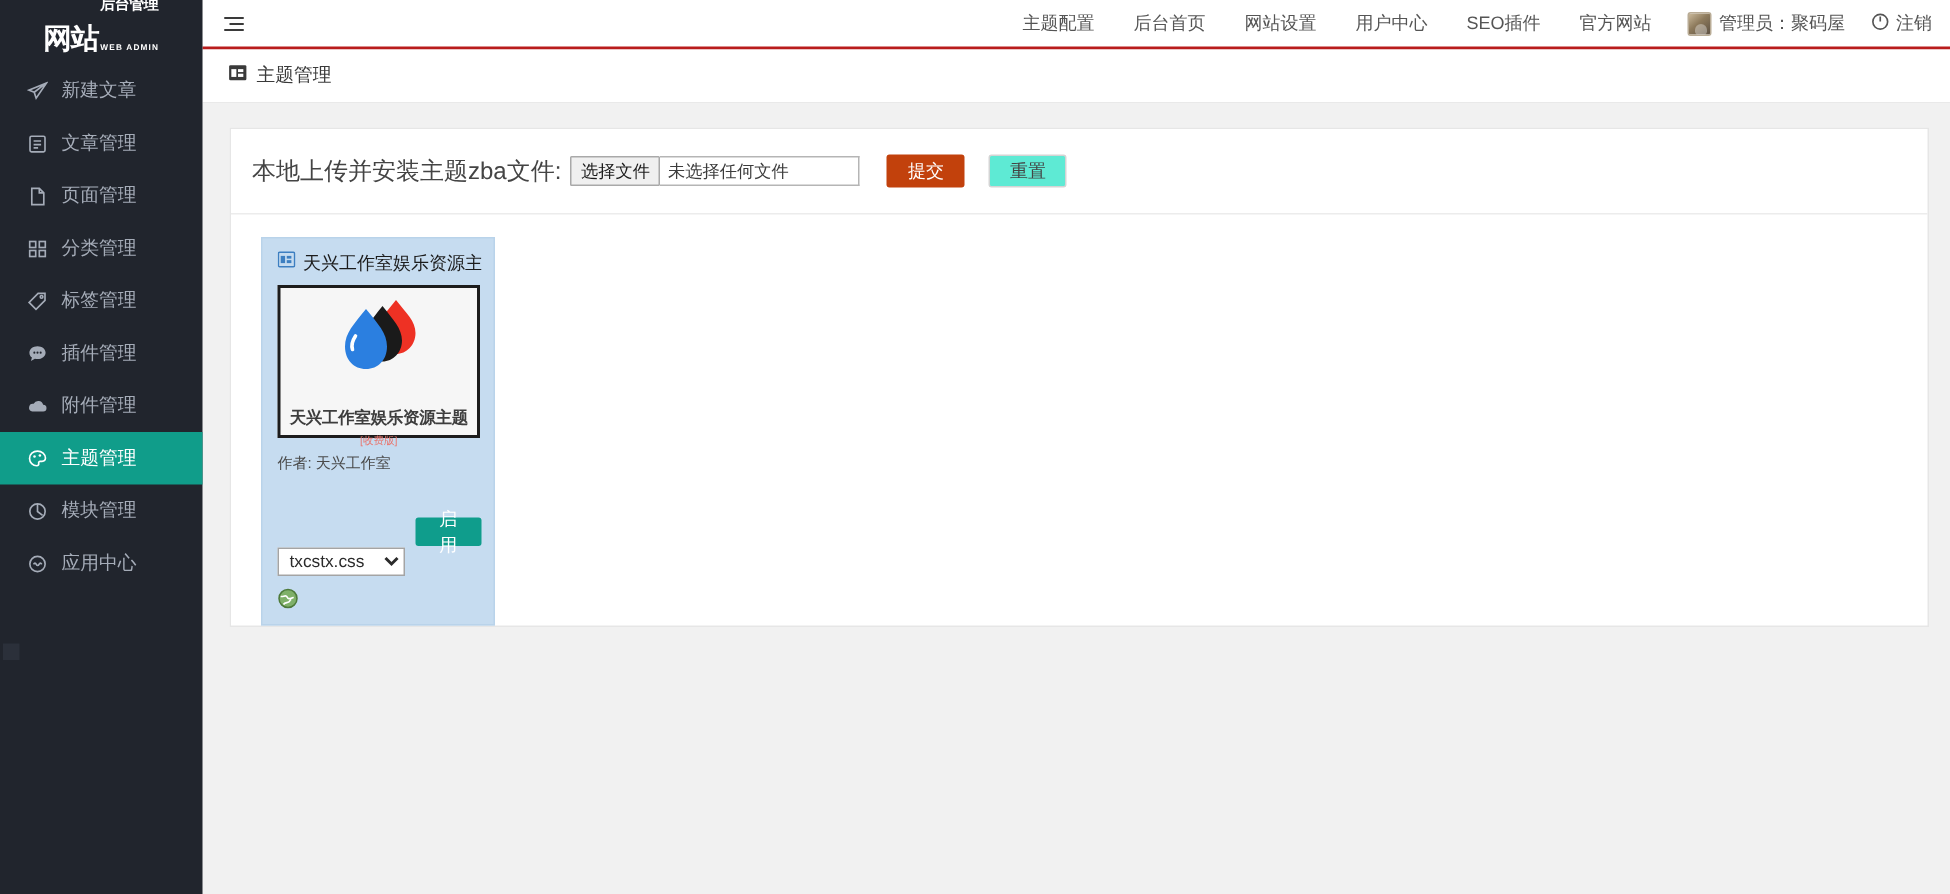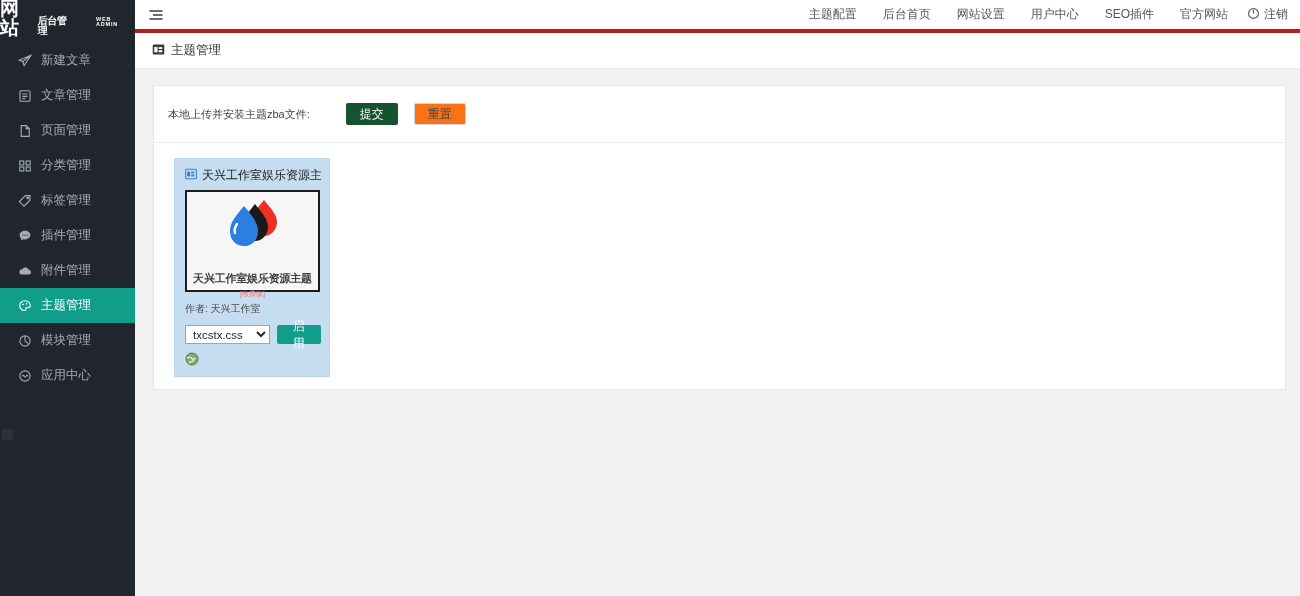--- a/index.html
+++ b/index.html
@@ -24,21 +24,21 @@
     padding-top: 2px;
   }
   .logo { display: flex; align-items: flex-end; gap: 1px; }
   .logo-main {
     color: #ffffff;
     font-size: 19px;
     font-weight: bold;
     letter-spacing: -0.5px;
     line-height: 19px;
   }
-  .logo-sub { display: flex; flex-direction: row; line-height: 1; padding-bottom: 1px; gap: 20px; }
+  .logo-sub { display: flex; flex-direction: column; line-height: 1; padding-bottom: 1px; gap: 20px; }
   .logo-sub-top {
     color: #ffffff; font-size: 10px; font-weight: bold; letter-spacing: -0.3px;
   }
   .logo-sub-bot {
     color: #ffffff; font-size: 5.5px; font-weight: bold; letter-spacing: 0.8px;
     margin-top: 1px;
   }
   .nav { margin-top: 10px; }
   .nav-item {
     height: 35px;
@@ -58,21 +58,21 @@
     width: 11px; height: 11px;
     background: #2b303a;
   }
 
   
   .right { width: 1165px; height: 596px; display: flex; flex-direction: column; background: #f1f1f1; }
 
   .topbar {
     height: 33px; background: #ffffff;
     display: flex; align-items: center;
-    border-bottom: 4px solid #b91c1c;
+    border-bottom: 2px solid #b91c1c;
     flex: 0 0 33px;
   }
   .hamburger {
     width: 42px; height: 33px;
     display: flex; align-items: center; justify-content: center;
     cursor: pointer;
   }
   .topnav { margin-left: auto; display: flex; align-items: center; height: 33px; }
   .topnav-item {
     padding: 0 13px; height: 33px;
@@ -119,47 +119,47 @@
     padding: 17px 0 0 0;
   }
 
   
   .upload-row {
     display: flex; align-items: center;
     padding: 0 0 17px 14px;
     border-bottom: 1px solid #ececec;
     gap: 0;
   }
-  .upload-label { font-size: 11px; color: #444444; margin-right: 18px; white-space: nowrap; }
+  .upload-label { font-size: 16px; color: #444444; margin-right: 6px; white-space: nowrap; }
   .file-field { display: flex; align-items: stretch; height: 20px; }
   .file-btn {
     border: 1px solid #a9a9a9; background: #f0f0f0;
     font-size: 11.5px; color: #1a1a1a;
     padding: 0 6px; display: flex; align-items: center;
     cursor: pointer; border-radius: 1px;
   }
   .file-name {
     border: 1px solid #b5b5b5; border-left: none;
     background: #ffffff; width: 133px;
     font-size: 11.5px; color: #3c3c3c;
     display: flex; align-items: center; padding-left: 5px;
   }
   .btn-primary {
     margin-left: 18px;
     height: 22px; min-width: 52px; padding: 0 11px;
-    background: #14532d; color: #ffffff;
+    background: #c2410c; color: #ffffff;
     border: none; border-radius: 2px;
     font-size: 12px; cursor: pointer;
     display: flex; align-items: center; justify-content: center;
     font-family: "Liberation Sans", sans-serif;
   }
   .btn-default {
     margin-left: 16px;
     height: 22px; min-width: 52px; padding: 0 11px;
-    background: #f97316; color: #444444;
+    background: #5eead4; color: #444444;
     border: 1px solid #d4d4d4; border-radius: 2px;
     font-size: 12px; cursor: pointer;
     display: flex; align-items: center; justify-content: center;
     font-family: "Liberation Sans", sans-serif;
   }
 
   
   .themes { padding: 15px 0 0 20px; }
   .theme-card {
     width: 156px;
@@ -190,20 +190,21 @@
   .thumb-badge { font-size: 7px; color: #e8766e; margin-top: 3px; }
   .author { font-size: 10px; color: #4a4a4a; margin-top: 10px; }
   .ctrl-row { display: flex; align-items: center; margin-top: 9px; gap: 7px; }
   select.css-select {
     width: 90px; height: 19px;
     font-size: 11.5px; color: #2b2b2b;
     font-family: "Liberation Sans", sans-serif;
     border: 1px solid #a4a4a4;
     background: #ffffff;
     padding-left: 3px;
+    margin-top: 40px;
   }
   .btn-enable {
     height: 19px; padding: 0 11px;
     background: #0f9d8c; color: #ffffff;
     border: none; border-radius: 2px;
     font-size: 12px; cursor: pointer;
     display: flex; align-items: center; justify-content: center;
     font-family: "Liberation Sans", sans-serif;
   }
   .globe-row { margin-top: 8px; }
@@ -346,20 +347,24 @@
       </div>
 
       <div class="topnav">
         <div class="topnav-item">主题配置</div>
         <div class="topnav-item">后台首页</div>
         <div class="topnav-item">网站设置</div>
         <div class="topnav-item">用户中心</div>
         <div class="topnav-item">SEO插件</div>
         <div class="topnav-item">官方网站</div>
 
+        <div class="user-box">
+          <span class="avatar"></span>
+          <span class="user-name">管理员：聚码屋</span>
+        </div>
 
         <div class="logout">
           <span>
             <svg width="13" height="13" viewBox="0 0 14 14" fill="none" stroke="#555" stroke-width="1.2">
                 <circle cx="7" cy="7" r="5.3"></circle>
                 <path d="M7 3.3v3.6"></path>
               </svg>
           </span>
           <span>注销</span>
         </div>
@@ -376,20 +381,24 @@
           </svg>
       </span>
       <span class="crumb-text">主题管理</span>
     </div>
 
     <div class="content">
       <div class="panel">
 
         <div class="upload-row">
           <span class="upload-label">本地上传并安装主题zba文件:</span>
+          <span class="file-field">
+            <span class="file-btn">选择文件</span>
+            <span class="file-name">未选择任何文件</span>
+          </span>
           <button class="btn-primary">提交</button>
           <button class="btn-default">重置</button>
         </div>
 
         <div class="themes">
           <div class="theme-card">
 
             <div class="card-title">
               <span>
                 <svg width="12" height="12" viewBox="0 0 14 14">

